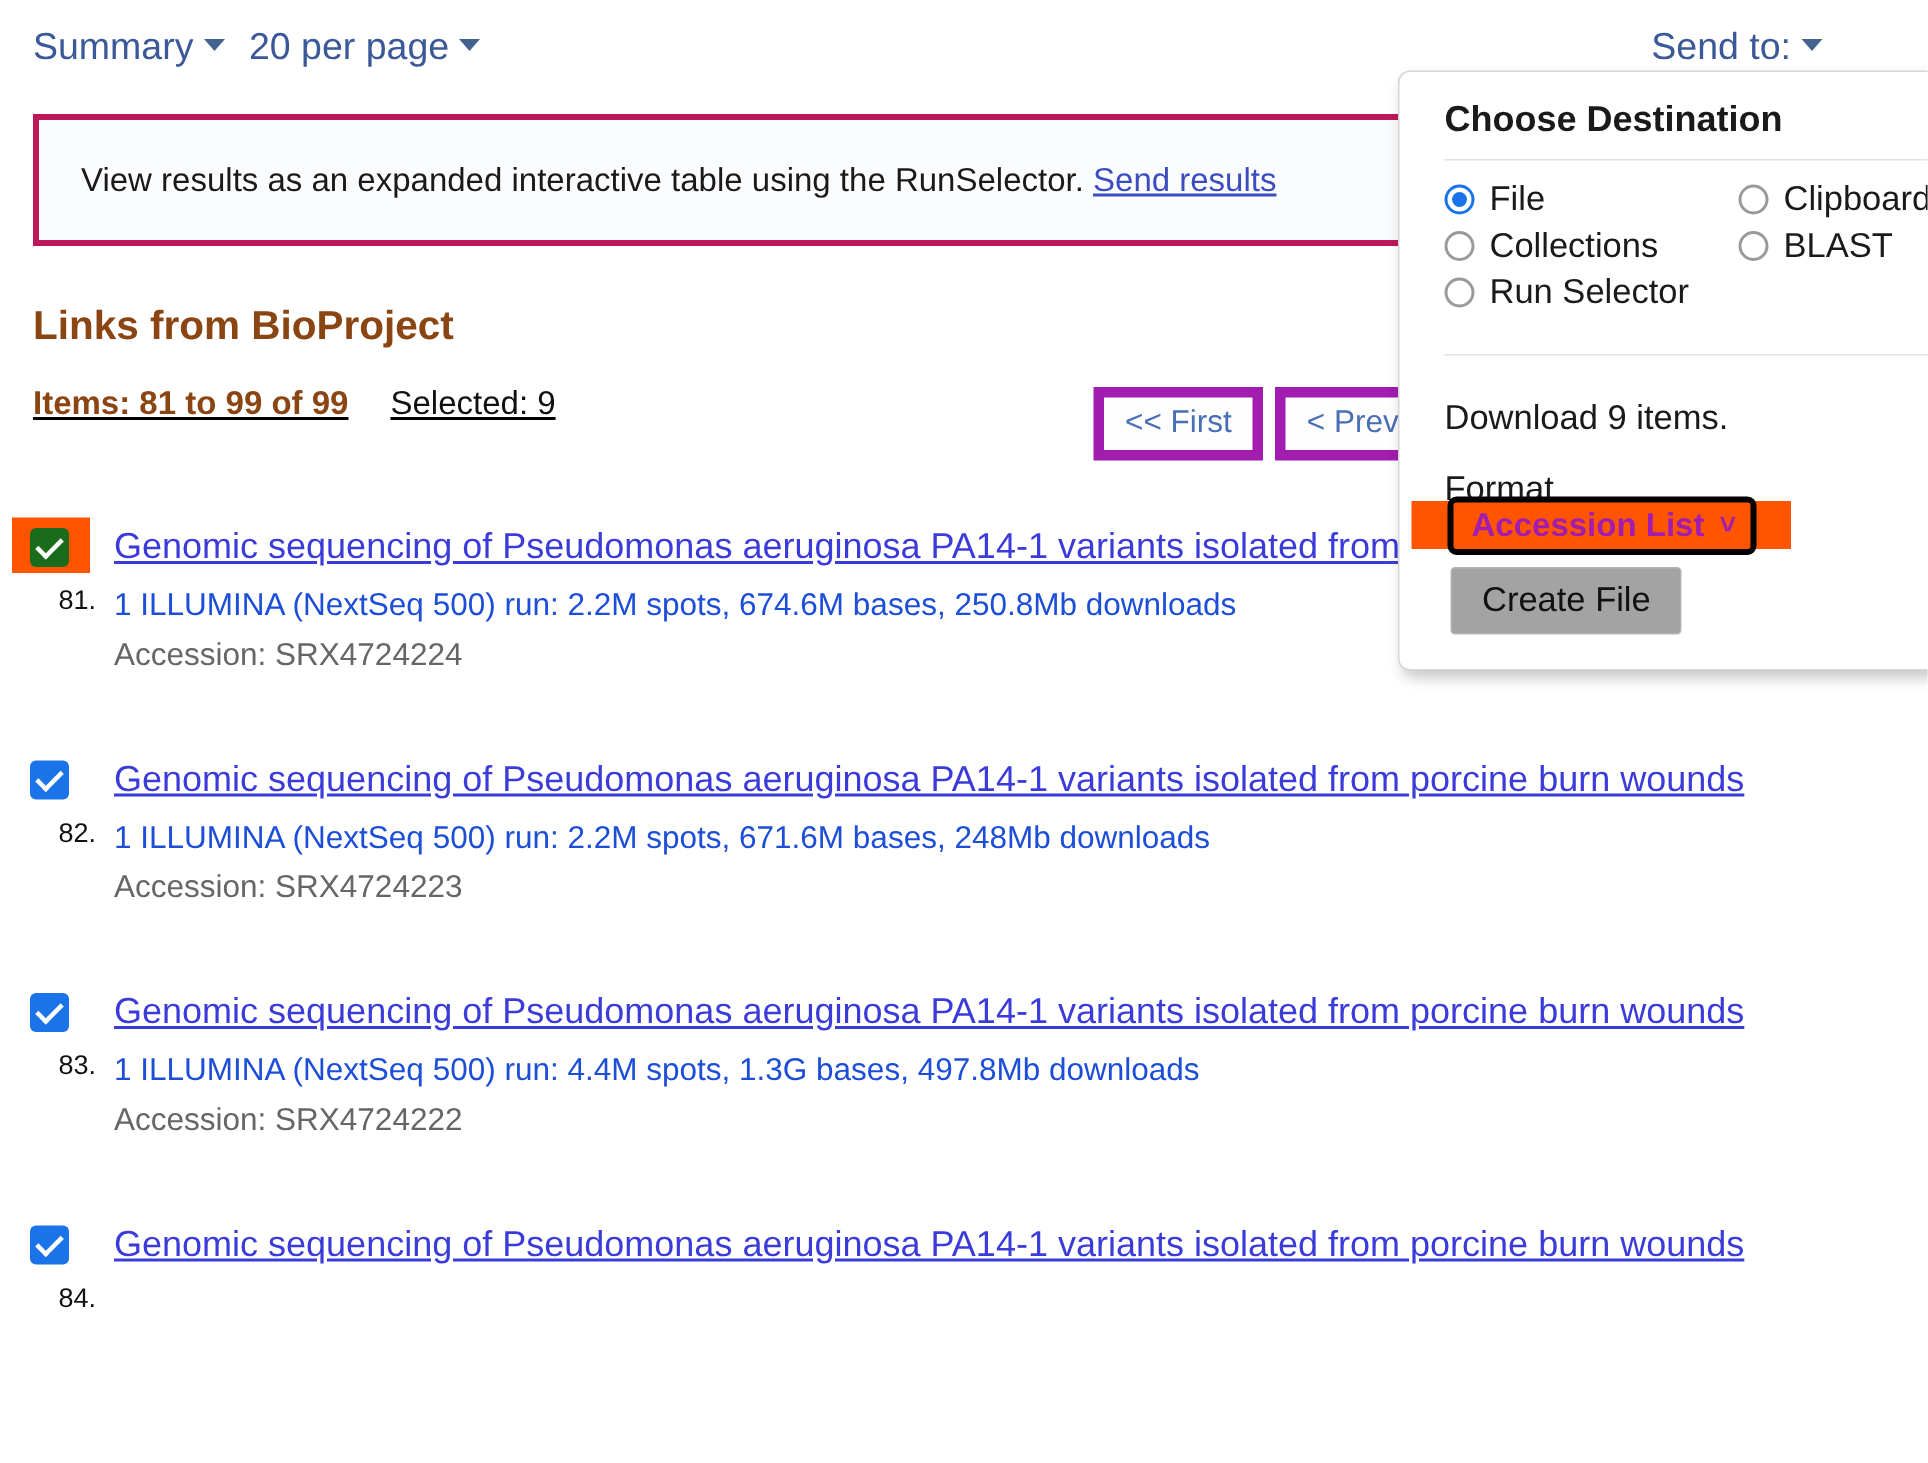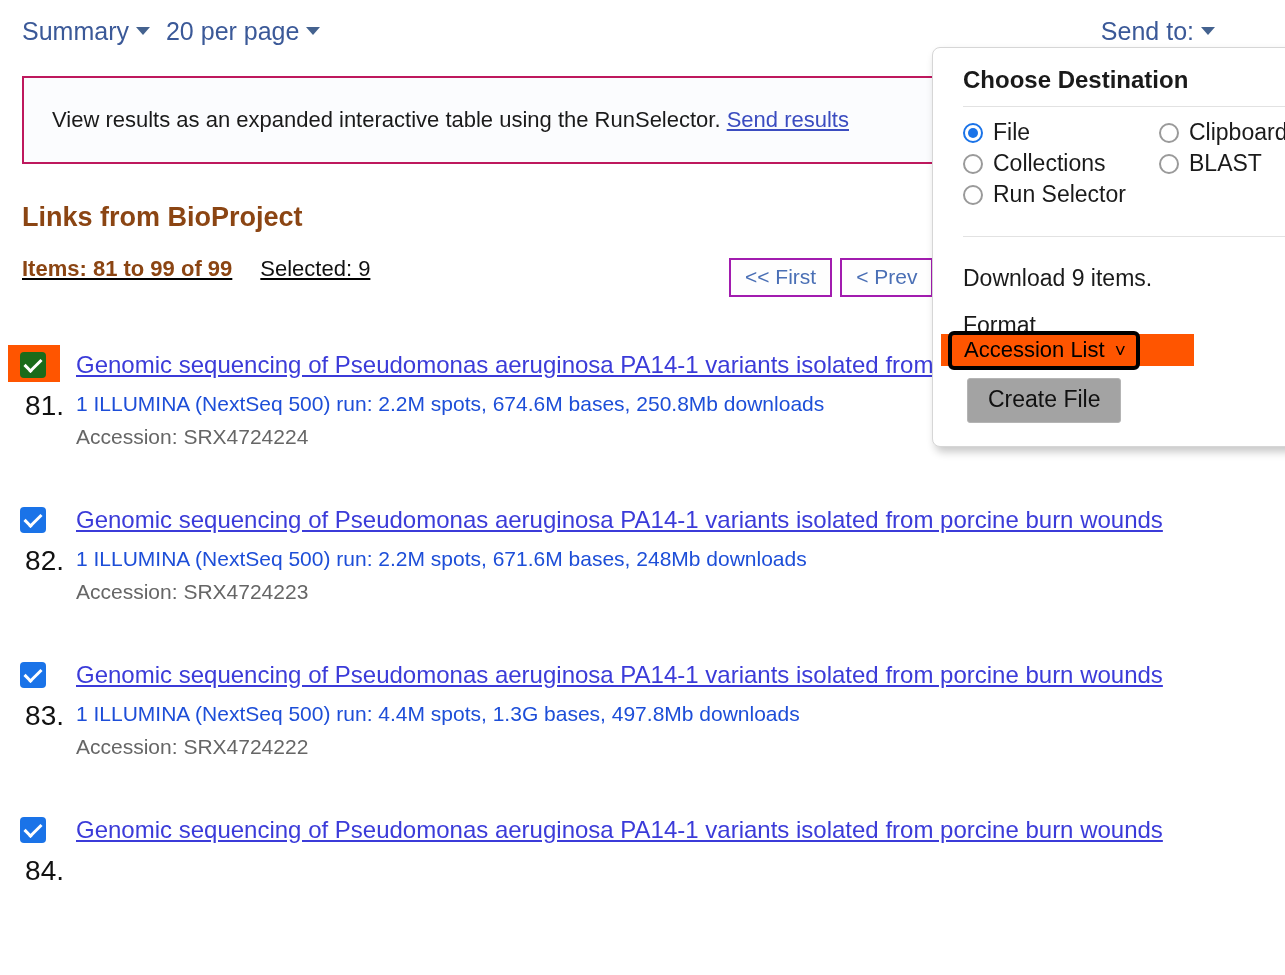--- a/index.html
+++ b/index.html
@@ -58,21 +58,21 @@
   .sendto .caret { margin-right: 0; }
 
   
   .banner {
     position: absolute;
     left: 22px;
     top: 76px;
     width: 1228px;
     height: 88px;
     box-sizing: border-box;
-    border: 2px solid #be185d;
+    border: 4px solid #be185d;
     background: #fbfcfe;
     display: flex;
     align-items: center;
   }
   .banner-text {
     font-size: 22px;
     color: #1a1a1a;
     padding-left: 28px;
     white-space: nowrap;
   }
@@ -114,21 +114,21 @@
 
   
   .pager {
     position: absolute;
     left: 729px;
     top: 258px;
     display: flex;
     gap: 8px;
   }
   .pager-btn {
-    border: 2px solid #a21caf;
+    border: 7px solid #a21caf;
     background: #fefefe;
     color: #4a6fb5;
     font-size: 21px;
     font-family: "Liberation Sans", sans-serif;
     padding: 5px 14px 6px 14px;
     white-space: nowrap;
     cursor: pointer;
     line-height: 1.15;
   }
 
@@ -180,21 +180,21 @@
     width: 52px;
     height: 37px;
     background: #ff5500;
     z-index: 0;
   }
   .result-checkwrap.boxed { z-index: 2; }
   .result-num {
     position: absolute;
     left: 18px;
     top: 50px;
-    font-size: 28px;
+    font-size: 18px;
     color: #111;
     width: 46px;
     text-align: right;
   }
   .result-body {
     margin-left: 76px;
     padding-top: 6px;
   }
   .result-title {
     font-size: 24px;
@@ -299,34 +299,35 @@
   .format-hl {
     position: absolute;
     left: 8px;
     top: 286px;
     width: 253px;
     height: 32px;
     background: #ff5500;
   }
   .format-select {
     position: absolute;
-    left: 15px;
+    left: 32px;
     top: 283px;
     border: 4px solid #000000;
     border-radius: 6px;
     background: transparent;
     font-size: 22px;
     font-family: "Liberation Sans", sans-serif;
-    color: #000000;
+    color: #a21caf;
     padding: 2px 10px 3px 12px;
     display: flex;
     align-items: center;
     cursor: pointer;
     z-index: 3;
     white-space: nowrap;
+    font-weight: bold;
   }
   .sel-caret {
     margin-left: 10px;
     font-size: 19px;
     line-height: 1;
   }
   .create-btn {
     position: absolute;
     left: 34px;
     top: 330px;

